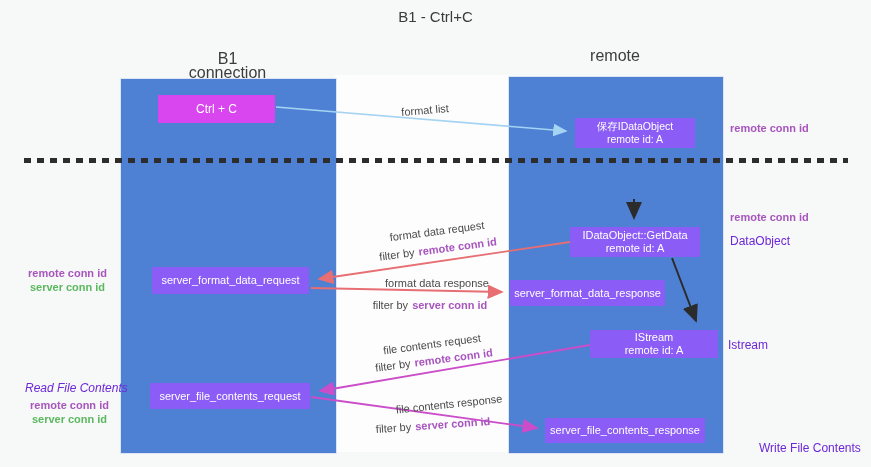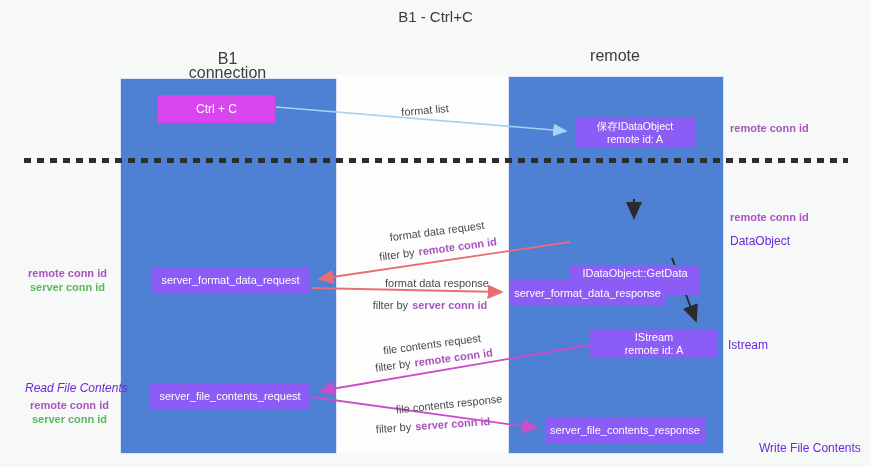--- a/index.html
+++ b/index.html
@@ -76,21 +76,21 @@
   <div class="node green fs12" style="left:158px;top:95px;width:117px;height:28px;">
     <span>Ctrl + C</span>
   </div>
 
   <div class="node orange fs10" style="left:575px;top:118px;width:120px;height:30px;">
     <span>保存IDataObject</span>
     <span>remote id: A</span>
   </div>
 
 
-  <div class="node orange fs11" style="left:570px;top:227px;width:130px;height:30px;margin-top:38px;">
+  <div class="node orange fs11" style="left:570px;top:227px;width:130px;height:30px;">
     <span>IDataObject::GetData</span>
     <span>remote id: A</span>
   </div>
 
   <div class="node orange fs11" style="left:510px;top:280px;width:155px;height:26px;">
     <span>server_format_data_response</span>
   </div>
 
   <div class="node orange fs11" style="left:152px;top:267px;width:157px;height:27px;">
     <span>server_format_data_request</span>

